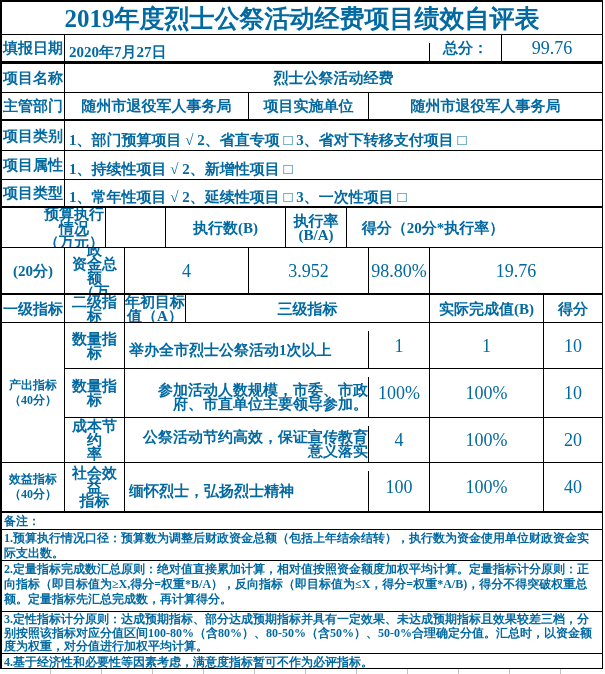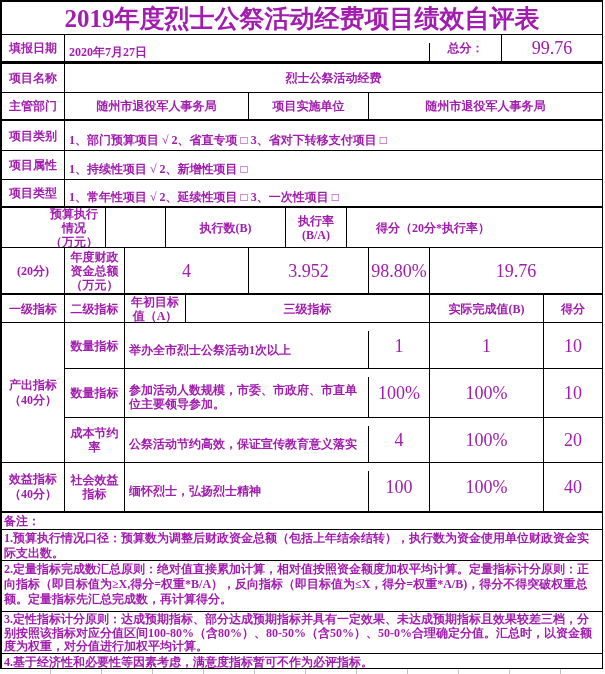--- a/index.html
+++ b/index.html
@@ -1,28 +1,28 @@
 <!DOCTYPE html>
 <html><head>
 <meta charset="utf-8">
 <style>
   html,body{margin:0;padding:0;background:#fff;}
-  .sheet{position:relative;width:605px;height:674px;background:#fff;color:#a21caf;
+  .sheet{position:relative;width:605px;height:674px;background:#fff;color:#0369a1;
          font-family:"Liberation Serif","DejaVu Serif",serif;}
   .tbl{position:absolute;top:0;left:0;width:603px;box-sizing:border-box;
        border-top:2px solid #000;border-left:2px solid #000;border-right:1px solid #000;}
   .row{display:flex;box-sizing:border-box;border-bottom:1px solid #000;align-items:stretch;overflow:hidden;}
   .bb2{border-bottom-width:2px;}
   .bb3{border-bottom-width:3px;}
   .c{box-sizing:border-box;border-right:1px solid #000;display:flex;align-items:center;
-     justify-content:center;text-align:center;font-size:12px;font-weight:bold;
+     justify-content:center;text-align:center;font-size:15px;font-weight:bold;
      line-height:14px;overflow:hidden;white-space:pre-line;}
   .c.last{border-right:none;}
   .num{font-weight:normal;font-size:18px;}
-  .leftal{justify-content:flex-start;text-align:left;padding-left:4px;margin-top:8px;}
+  .leftal{justify-content:flex-start;text-align:right;padding-left:4px;margin-top:8px;}
   .title-cell{font-size:25px;line-height:31px;font-weight:bold;}
   
   .w63{width:63px;}.w60{width:60px;}.w124{width:124px;}.w120{width:120px;}
   .w61{width:61px;}.w114{width:114px;text-align:center;}.w58{width:58px;}
   .w365{width:365px;}.w72{width:72px;}.w100{width:100px;}
   .w537{width:537px;}.w184{width:184px;}.w233{width:233px;}
   .w172{width:172px;}.w244{width:244px;}
   
   .h33{height:33px;}.h29{height:29px;}.h28{height:28px;}.h30{height:30px;}
   .h40{height:40px;padding-left:41px;}.h47{height:47px;}.h190{height:190px;}

